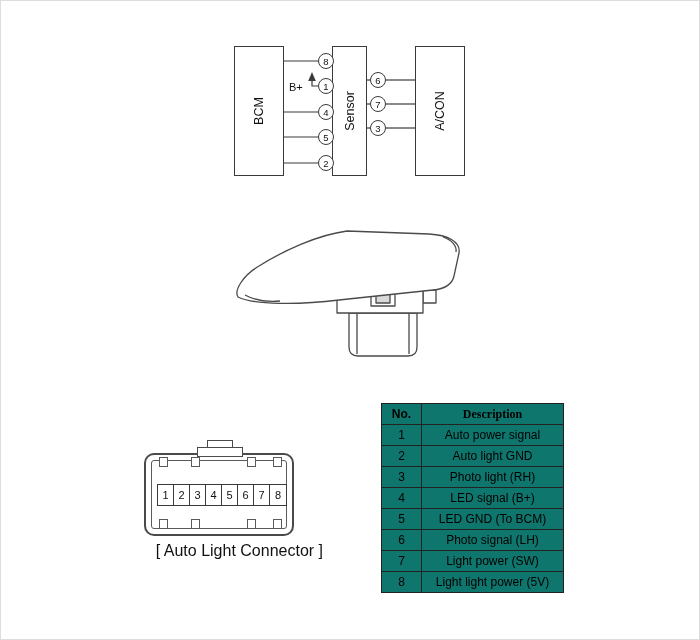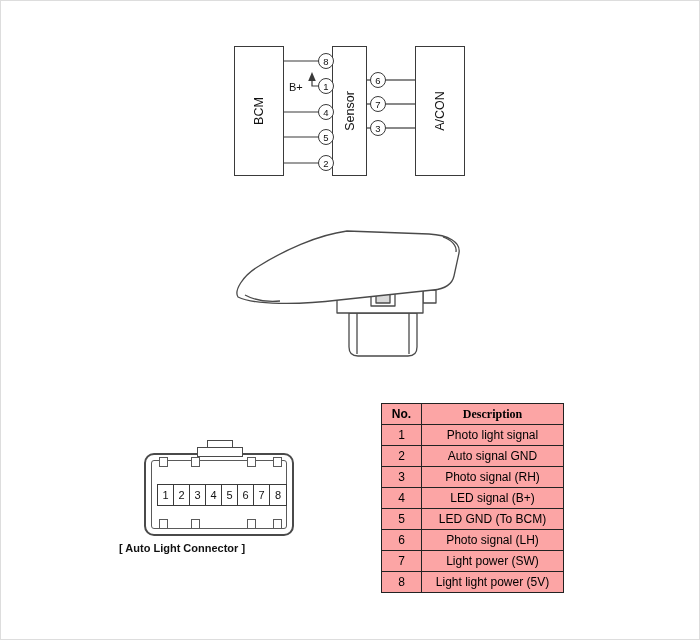--- a/index.html
+++ b/index.html
@@ -56,29 +56,29 @@
     border: 1.5px solid #3a3a3a; background: #fff; z-index: 2;
   }
   .pin-cell {
     width: 16px; height: 20px; border-right: 1px solid #3a3a3a;
     display: flex; align-items: center; justify-content: center;
     font-size: 11px; color: #111;
   }
   .pin-cell:last-child { border-right: none; }
   .conn-caption {
     position: absolute; left: 118px; top: 541px; width: 204px;
-    text-align: left; font-size: 11px; color: #111; font-weight: bold;
+    text-align: right; font-size: 16px; color: #111;
   }
 
   
   .pin-table-wrap { position: absolute; left: 380px; top: 402px; }
   table.pin-table { border-collapse: collapse; }
   table.pin-table th, table.pin-table td {
     border: 1.2px solid #222; text-align: center; font-size: 12px;
-    height: 21px; padding: 0 6px; background: #fca5a5; color: #000;
+    height: 21px; padding: 0 6px; background: #0f766e; color: #000;
   }
   table.pin-table th { font-weight: bold; }
   table.pin-table .col-no { width: 40px; }
   table.pin-table .col-desc { width: 142px; font-family: Liberation Serif, serif; }
 </style>
 </head>
 <body>
 
 <div class="page">
 
@@ -173,29 +173,29 @@
     <table class="pin-table">
       <thead>
         <tr>
           <th class="col-no">No.</th>
           <th class="col-desc">Description</th>
         </tr>
       </thead>
       <tbody>
         <tr>
           <td>1</td>
-          <td>Photo light signal</td>
+          <td>Auto power signal</td>
         </tr>
         <tr>
           <td>2</td>
-          <td>Auto signal GND</td>
+          <td>Auto light GND</td>
         </tr>
         <tr>
           <td>3</td>
-          <td>Photo signal (RH)</td>
+          <td>Photo light (RH)</td>
         </tr>
         <tr>
           <td>4</td>
           <td>LED signal (B+)</td>
         </tr>
         <tr>
           <td>5</td>
           <td>LED GND (To BCM)</td>
         </tr>
         <tr>

